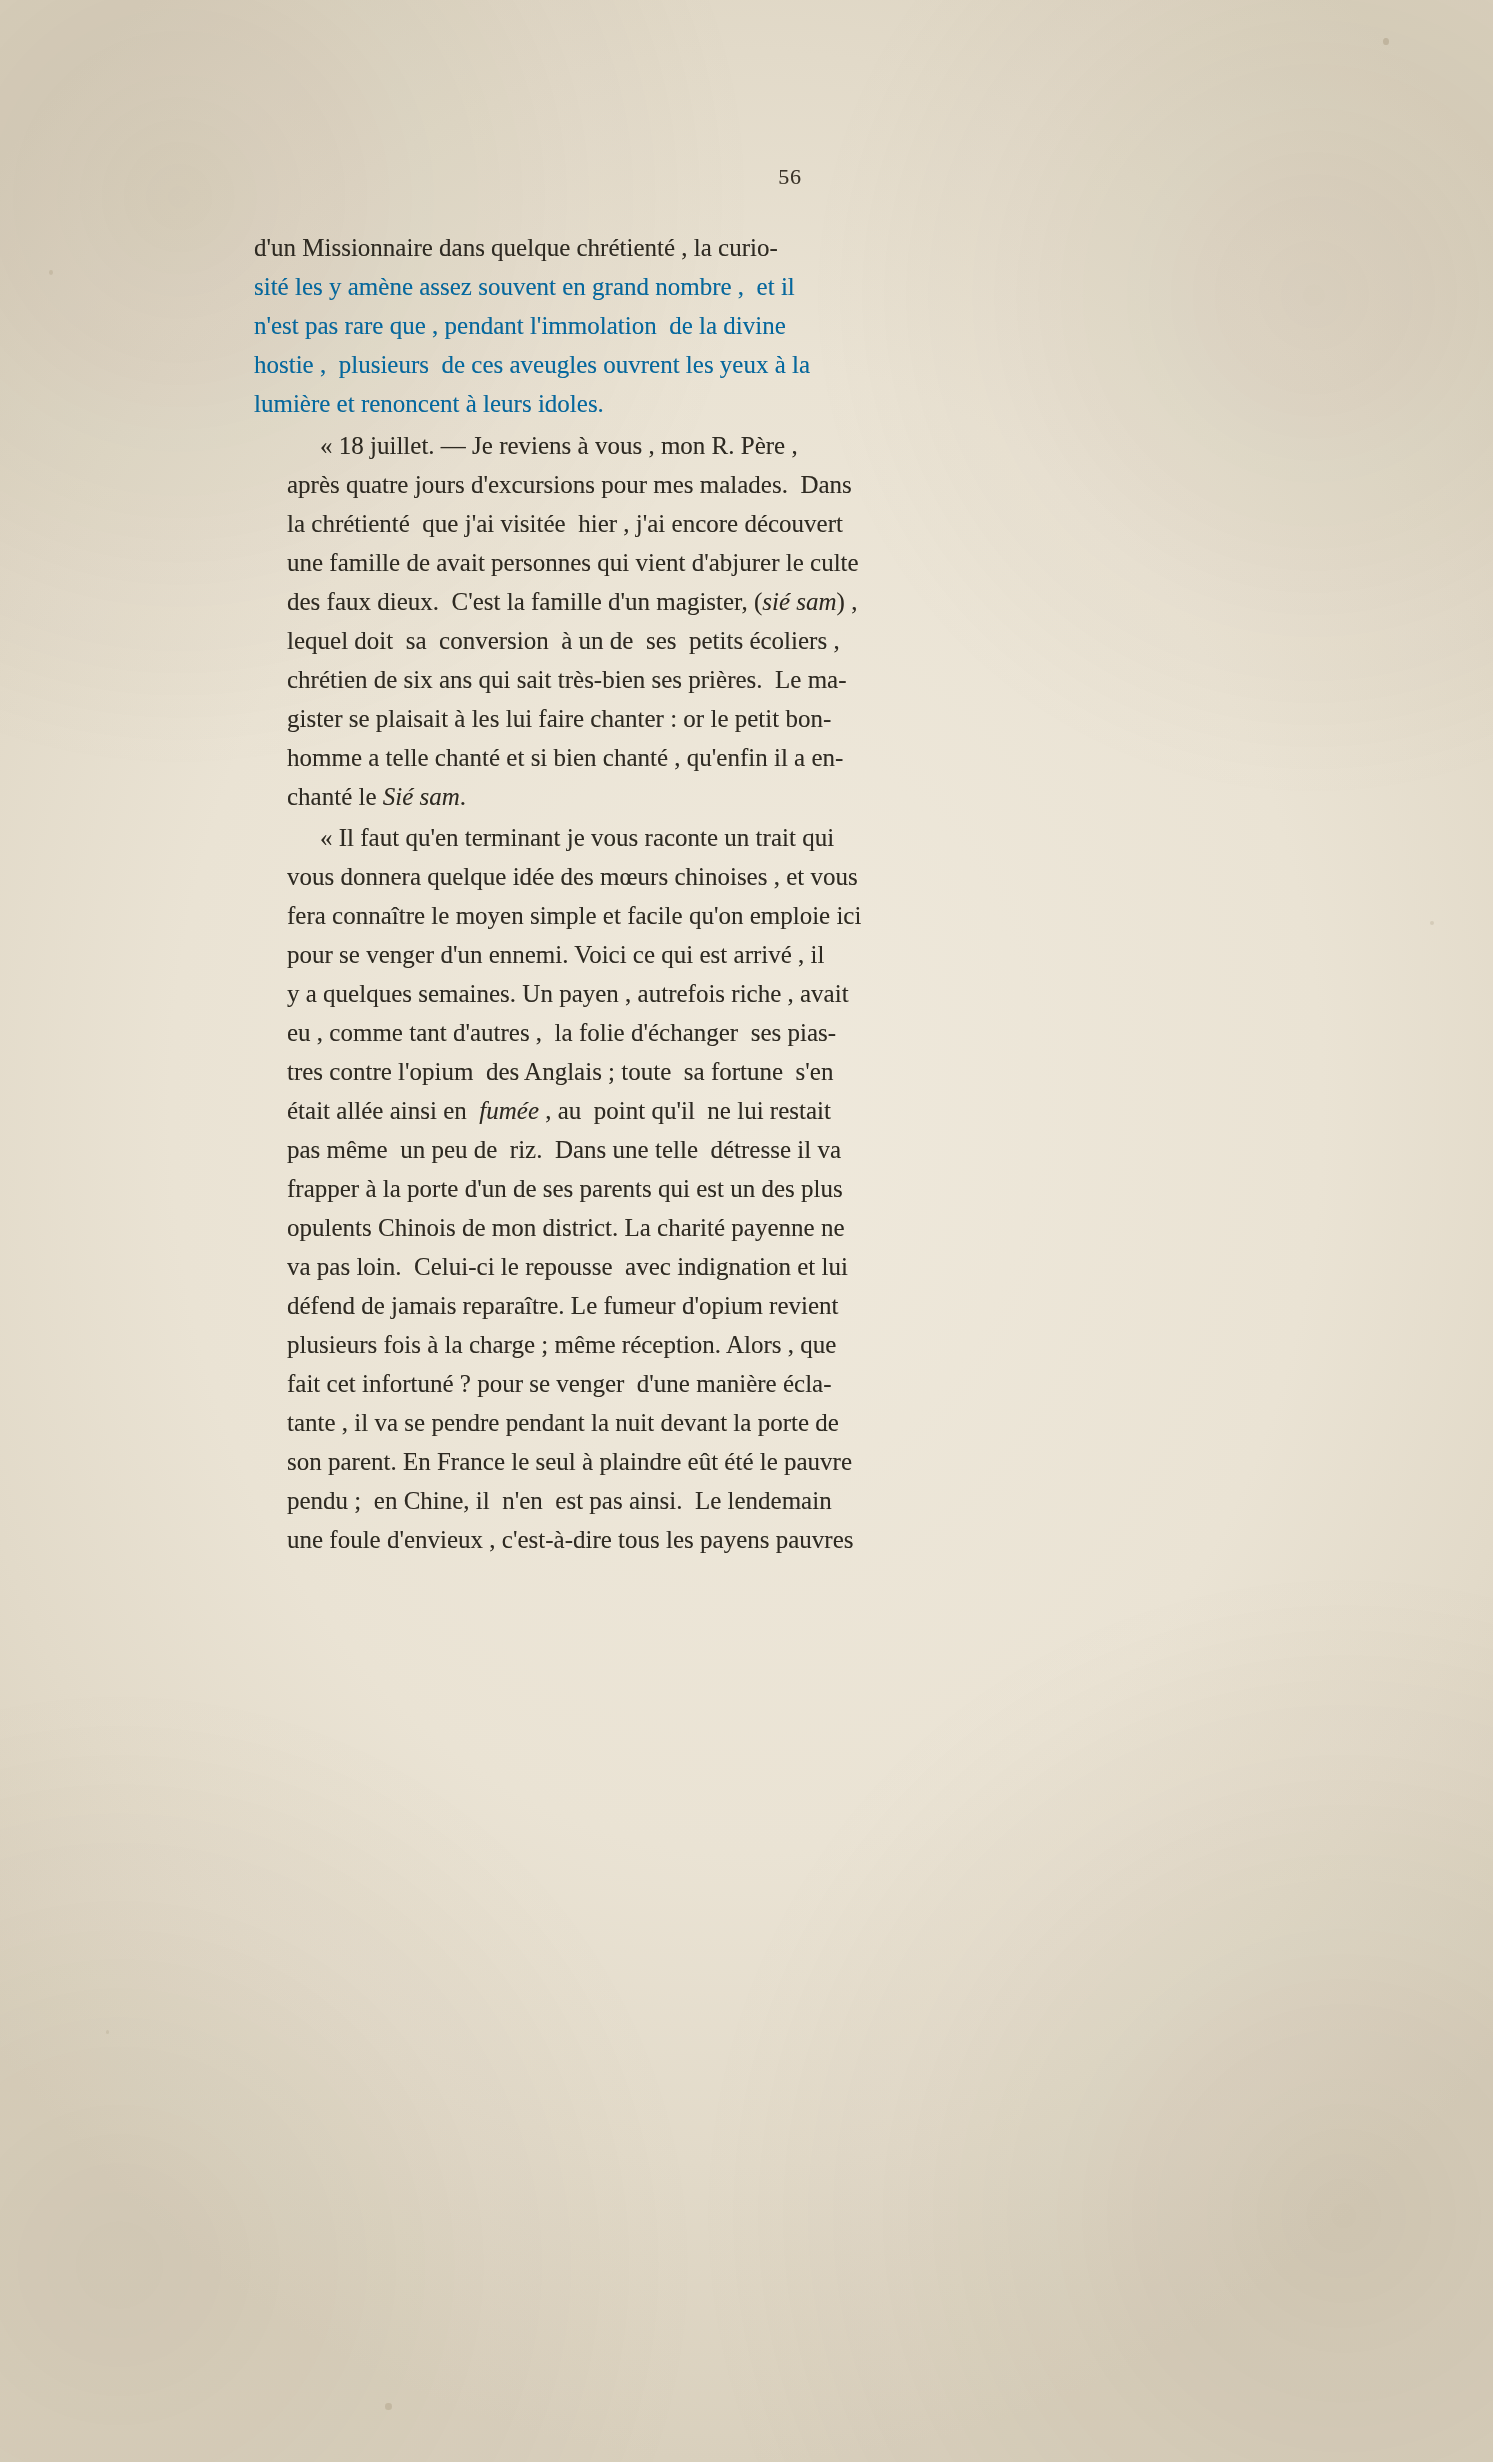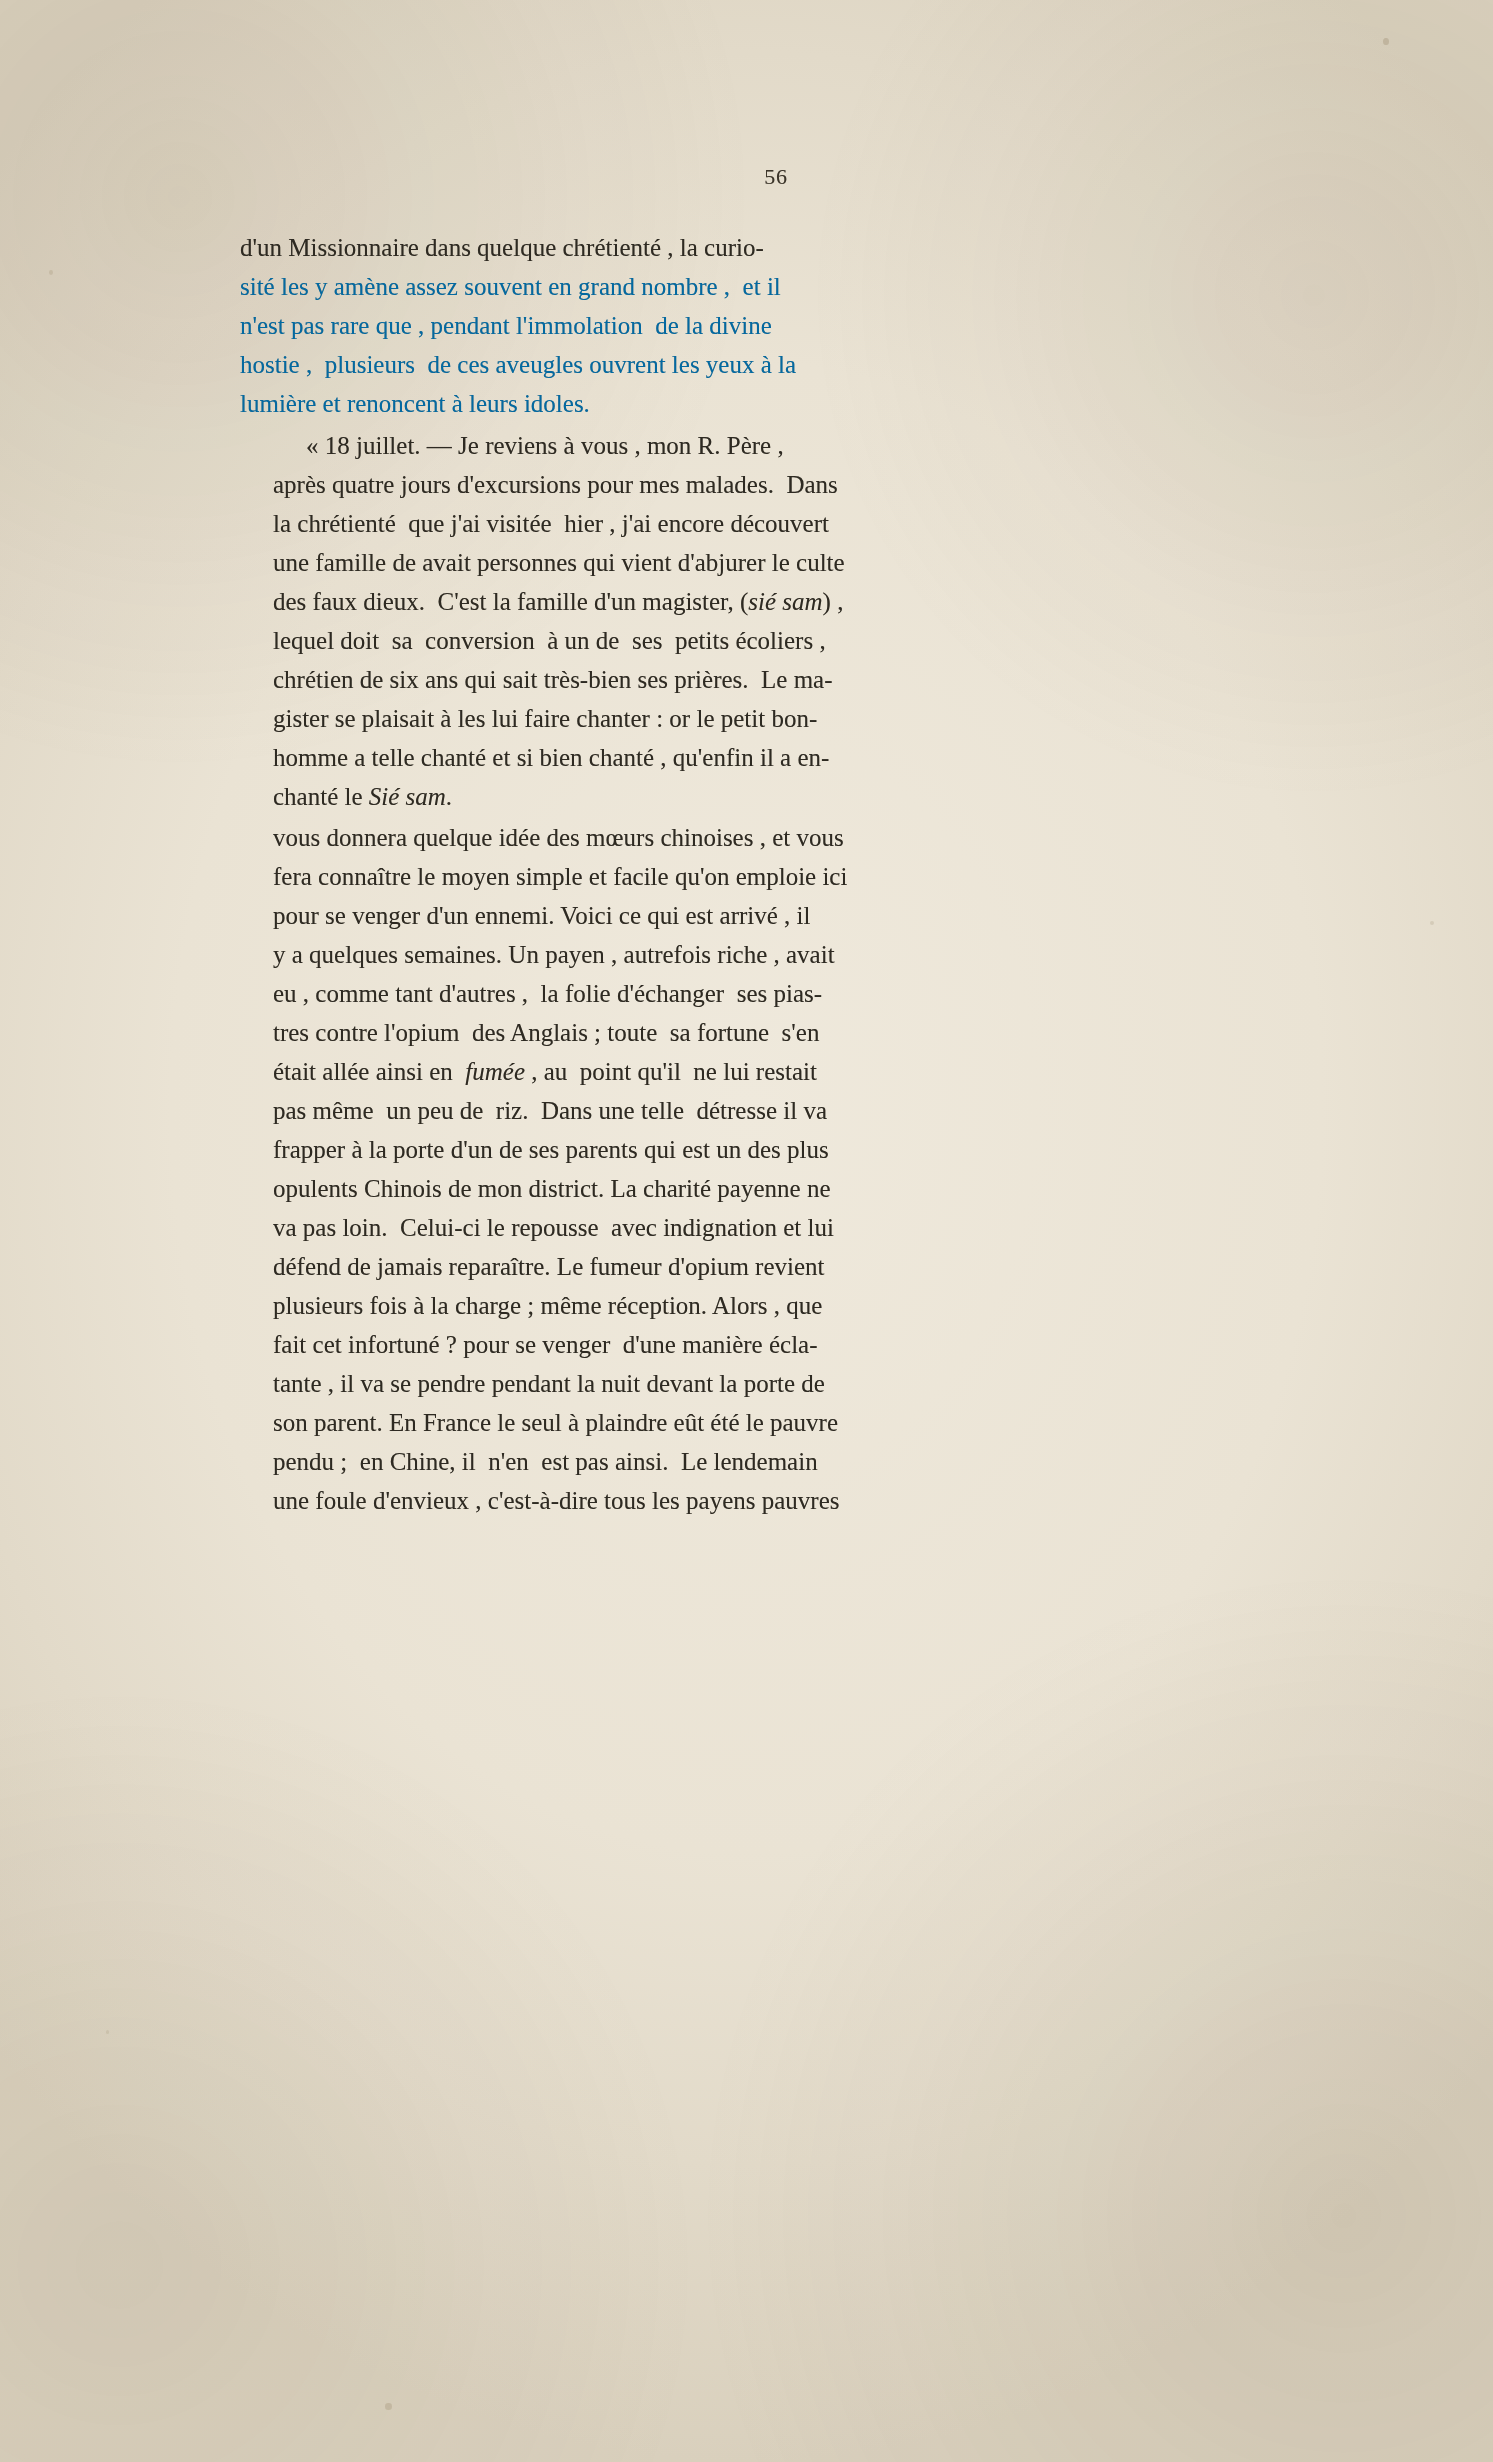--- a/index.html
+++ b/index.html
@@ -40,21 +40,21 @@
   .speck {
     position: absolute;
     border-radius: 50%;
     background: #9a8a6c;
     opacity: 0.35;
     pointer-events: none;
   }
 
   #text-column {
     position: absolute;
-    left: 240px;
+    left: 254px;
     top: 164px;
     width: 1072px;
   }
 
   .folio {
     text-align: center;
     font-size: 22px;
     letter-spacing: 0.8px;
     color: #3b3429;
     margin-bottom: 38px;
@@ -149,20 +149,21 @@
     <span class="line j">
         <span>gister se plaisait à les lui faire chanter : or le petit bon-</span>
       </span>
     <span class="line j">
         <span>homme a telle chanté et si bien chanté , qu'enfin il a en-</span>
       </span>
     <span class="line">chanté le <em>Sié sam</em>.</span>
   </p>
 
   <p class="para indent bolder" style="margin-top:1.6px;">
+    <span class="line" style="padding-left:33px;">« Il faut qu'en terminant je vous raconte un trait qui</span>
     <span class="line j">
         <span>vous donnera quelque idée des mœurs chinoises , et vous</span>
       </span>
     <span class="line j">
         <span>fera connaître le moyen simple et facile qu'on emploie ici</span>
       </span>
     <span class="line j">
         <span>pour se venger d'un ennemi. Voici ce qui est arrivé , il</span>
       </span>
     <span class="line j">

